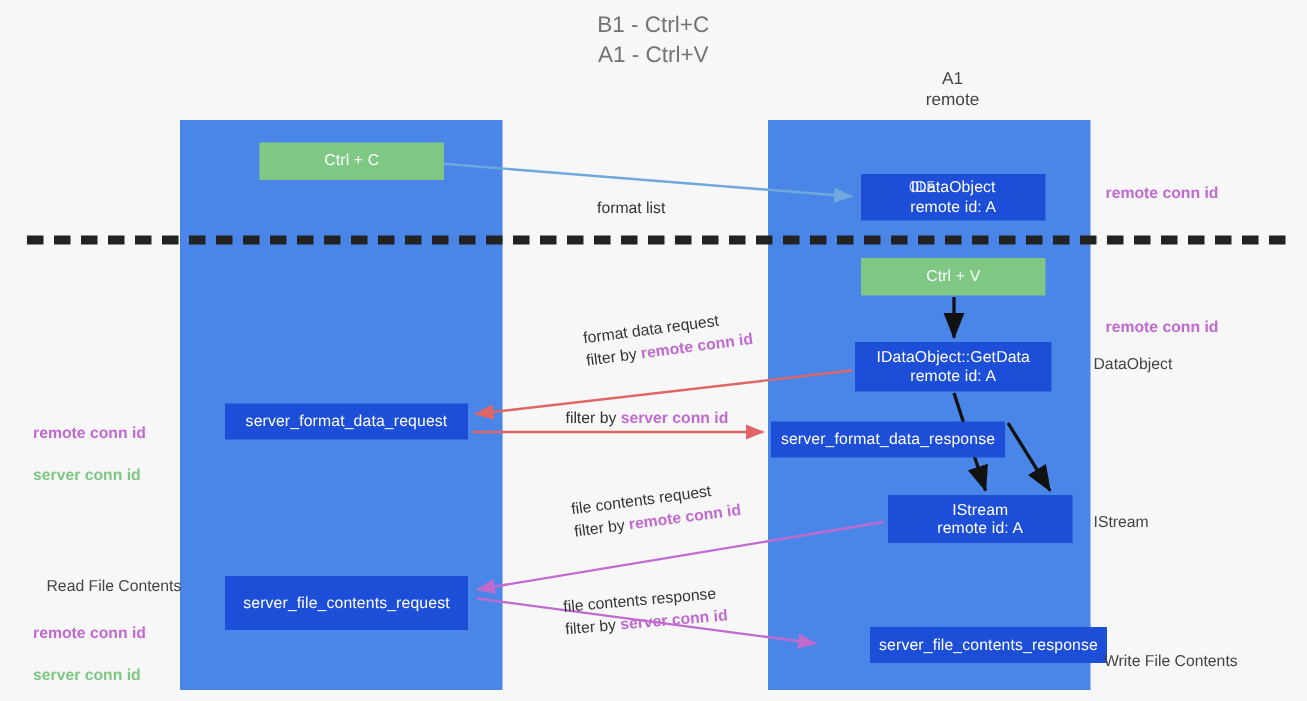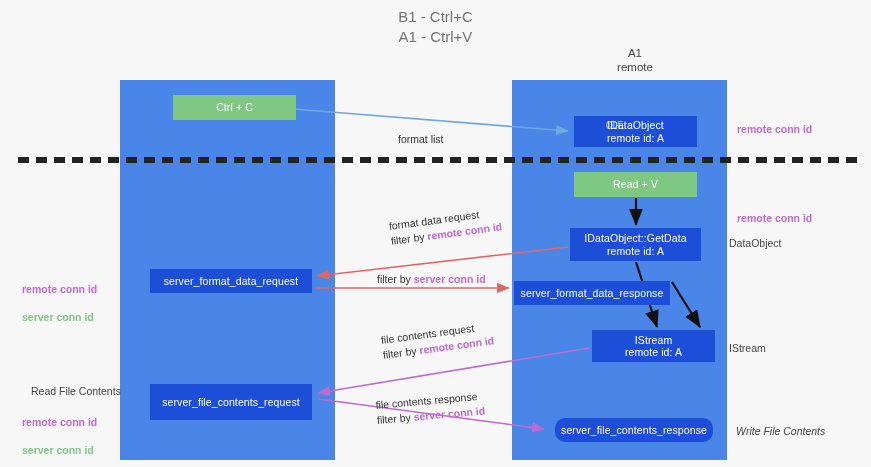--- a/index.html
+++ b/index.html
@@ -64,21 +64,21 @@
   .box.orange { background: #1d4ed8; }
 
   #box-ctrlc  { left: 157px; top: 95px;  width: 123px; height: 25px; margin-left: 16px; }
   #box-idata  { left: 574px; top: 116px; width: 123px; height: 31px; }
   #box-ctrlv  { left: 574px; top: 172px; width: 123px; height: 25px; }
   #box-getdata{ left: 570px; top: 228px; width: 131px; height: 33px; }
   #box-sfdreq { left: 150px; top: 269px; width: 162px; height: 24px; }
   #box-sfdres { left: 514px; top: 281px; width: 156px; height: 24px; }
   #box-istream{ left: 592px; top: 330px; width: 123px; height: 32px; }
   #box-sfcreq { left: 150px; top: 384px; width: 162px; height: 36px; }
-  #box-sfcres { left: 555px; top: 418px; width: 158px; height: 24px; border-radius: 10px; }
+  #box-sfcres { left: 580px; top: 418px; width: 158px; height: 24px; }
 
   
   .overlap {
     display: inline-block;
     position: relative;
   }
   .overlap .under {
     position: absolute;
     left: -1px; top: 0;
     opacity: .75;
@@ -111,21 +111,21 @@
     white-space: pre-line;
   }
   .note-remote { color: #c06ad0; font-weight: bold; }
   .note-server { color: #7ec884; font-weight: bold; }
   .note-plain  { color: #444; font-weight: normal; }
 
   #note-r1 { left: 737px; top: 122px; }
   #note-r2 { left: 737px; top: 211px; }
   #note-dataobject { left: 729px; top: 236px; }
   #note-istream    { left: 729px; top: 341px; }
-  #note-write      { left: 736px; top: 424px; font-style: italic; }
+  #note-write      { left: 736px; top: 434px; }
 
   #note-left-pair { left: 22px; top: 268px; }
   #note-read { left: 31px; top: 384px; text-align: center; }
   #note-left-pair2 { left: 22px; top: 401px; }
 
   svg.ov { position: absolute; inset: 0; width: 871px; height: 467px; overflow: visible; }
 </style>
 </head>
 <body>
 
@@ -178,21 +178,21 @@
   <div class="box green" id="box-ctrlc">
     <span>Ctrl + C</span>
   </div>
 
   <div class="box orange" id="box-idata">
     <span class="overlap"><span class="under">OLE</span><span>IDataObject</span></span>
     <span>remote id: A</span>
   </div>
 
   <div class="box green" id="box-ctrlv">
-    <span>Read + V</span>
+    <span>Ctrl + V</span>
   </div>
 
   <div class="box orange" id="box-getdata">
     <span>IDataObject::GetData</span>
     <span>remote id: A</span>
   </div>
 
   <div class="box orange" id="box-sfdreq">
     <span>server_format_data_request</span>
   </div>

